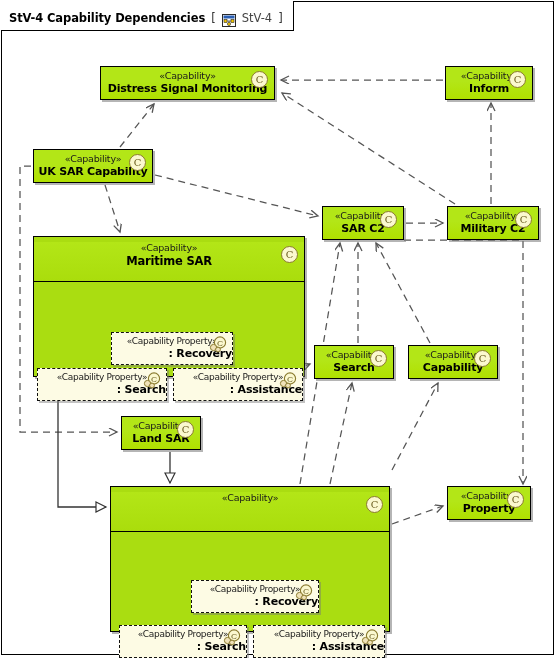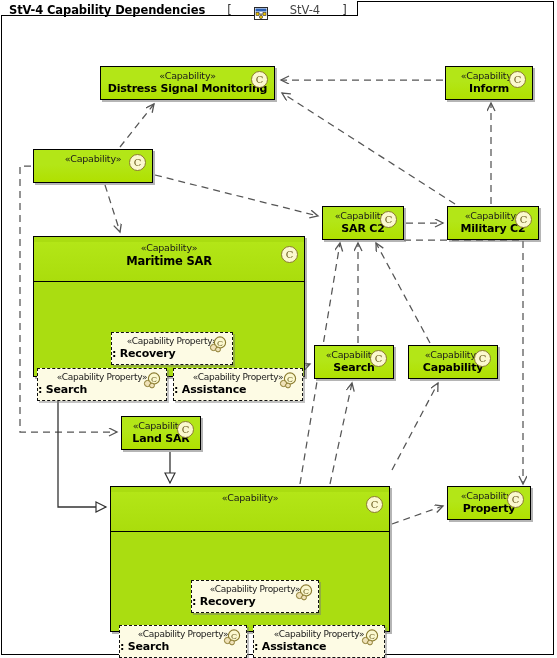--- a/index.html
+++ b/index.html
@@ -14,23 +14,23 @@
 
   
   .frame{
     position:absolute;left:1px;top:1px;width:553px;height:654px;
     border:1.5px solid #000;
     box-sizing:border-box;
     background:#fff;
   }
   .frame-title{
     position:absolute;left:1px;top:1px;
-    height:15px;
+    height:30px;
     padding:4px 10px 0 8px;
-    display:flex;align-items:center;gap:22px;
+    display:flex;align-items:center;gap:6px;
     background:#fff;
     border-right:1.5px solid #000;
     border-bottom:1.5px solid #000;
     box-sizing:border-box;
     z-index:30;
   }
   .frame-title::after{
     content:"";
     position:absolute;right:-1px;bottom:-1px;
     width:0;height:0;
@@ -110,21 +110,21 @@
     border:1.2px dashed #111;
     background:#fdfbe4;
     box-shadow:2px 2px 0 rgba(120,120,120,.45);
     z-index:12;
   }
   .prop .stereo{
     display:block;text-align:center;font-size:9px;color:#1a1a1a;
     line-height:11px;margin-top:3px;letter-spacing:-0.3px;
   }
   .prop .nm{
-    display:block;text-align:left;font-size:11px;font-weight:bold;
+    display:block;text-align:right;font-size:11px;font-weight:bold;
     color:#000;line-height:13px;letter-spacing:-0.2px;
   }
   .picon{
     position:absolute;top:3px;right:5px;
     width:20px;height:18px;
   }
 </style>
 </head>
 <body>
 
@@ -193,20 +193,21 @@
         <span class="nm">Distress Signal Monitoring</span>
         <span class="cicon">C</span>
       </div>
       <div class="node" style="left: 445px; top: 66px; width: 88px; height: 34px;">
         <span class="stereo">«Capability»</span>
         <span class="nm">Inform</span>
         <span class="cicon">C</span>
       </div>
       <div class="node" style="left: 33px; top: 149px; width: 120px; height: 34px;">
         <span class="stereo">«Capability»</span>
+        <span class="nm">UK SAR Capability</span>
         <span class="cicon">C</span>
       </div>
       <div class="node" style="left: 322px; top: 206px; width: 82px; height: 34px;">
         <span class="stereo">«Capability»</span>
         <span class="nm">SAR C2</span>
         <span class="cicon">C</span>
       </div>
       <div class="node" style="left: 447px; top: 206px; width: 92px; height: 34px;">
         <span class="stereo">«Capability»</span>
         <span class="nm">Military C2</span>

